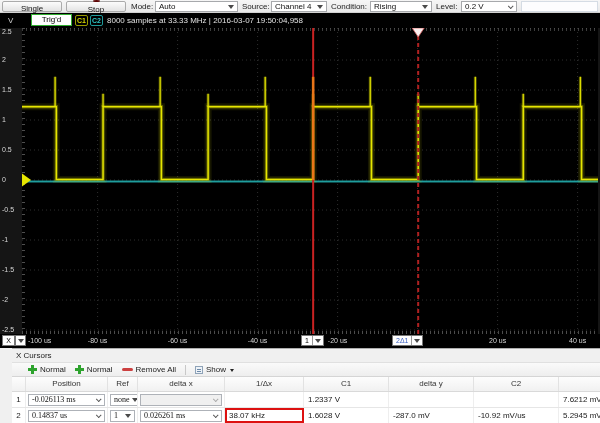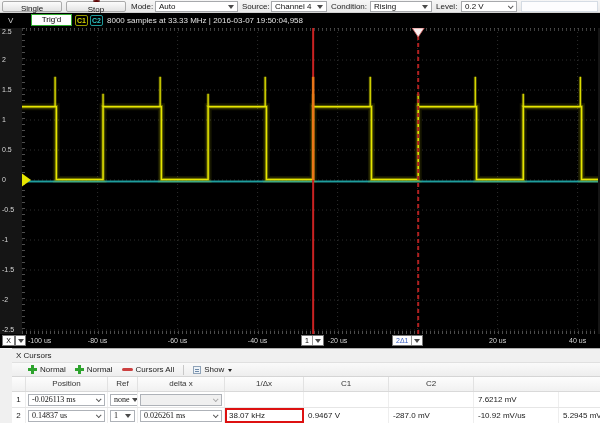--- a/index.html
+++ b/index.html
@@ -248,38 +248,39 @@
         <svg width="9" height="9">
             <rect x="3" y="0" width="3" height="9" fill="#2ea32e"></rect>
             <rect x="0" y="3" width="9" height="3" fill="#2ea32e"></rect>
           </svg>
         <span>Normal</span>
       </div>
       <div class="pt-btn">
         <svg width="11" height="5">
             <rect x="0" y="1" width="11" height="3" rx="1.5" fill="#cc4040"></rect>
           </svg>
-        <span>Cursors All</span>
+        <span>Remove All</span>
       </div>
       <div class="vsep"></div>
       <div class="pt-btn">
         <span class="show-icon"></span>
         <span>Show</span>
         <span class="show-arr"></span>
       </div>
     </div>
 
     <div class="ctable">
       <div class="thead">
         <div class="c"></div>
         <div class="c">Position</div>
         <div class="c">Ref</div>
         <div class="c">delta x</div>
         <div class="c">1/Δx</div>
         <div class="c">C1</div>
+        <div class="c">delta y</div>
         <div class="c">C2</div>
       </div>
 
       <div class="trow">
         <div class="c rownum">1</div>
         <div class="c">
             <div class="combo-cell">
           <span class="txt">-0.026113 ms</span>
           <span class="chev"></span>
             </div>
@@ -290,20 +291,21 @@
           <span class="tri"></span>
             </div>
           </div>
         <div class="c">
             <div class="combo-cell disabled">
           <span class="txt"></span>
           <span class="chev"></span>
             </div>
           </div>
         <div class="c val"></div>
+        <div class="c val">1.2337 V</div>
         <div class="c val"></div>
         <div class="c val"></div>
         <div class="c val">7.6212 mV</div>
       </div>
 
       <div class="trow">
         <div class="c rownum">2</div>
         <div class="c">
             <div class="combo-cell">
           <span class="txt">0.14837 us</span>
@@ -316,20 +318,20 @@
           <span class="tri"></span>
             </div>
           </div>
         <div class="c">
             <div class="combo-cell">
           <span class="txt">0.026261 ms</span>
           <span class="chev"></span>
             </div>
           </div>
         <div class="c val hl-red">38.07 kHz</div>
-        <div class="c val">0.9467 V</div>
+        <div class="c val">1.6028 V</div>
         <div class="c val">-287.0 mV</div>
         <div class="c val">-10.92 mV/us</div>
         <div class="c val">5.2945 mV</div>
       </div>
     </div>
   </div>
 </div>
 
 </body></html>

